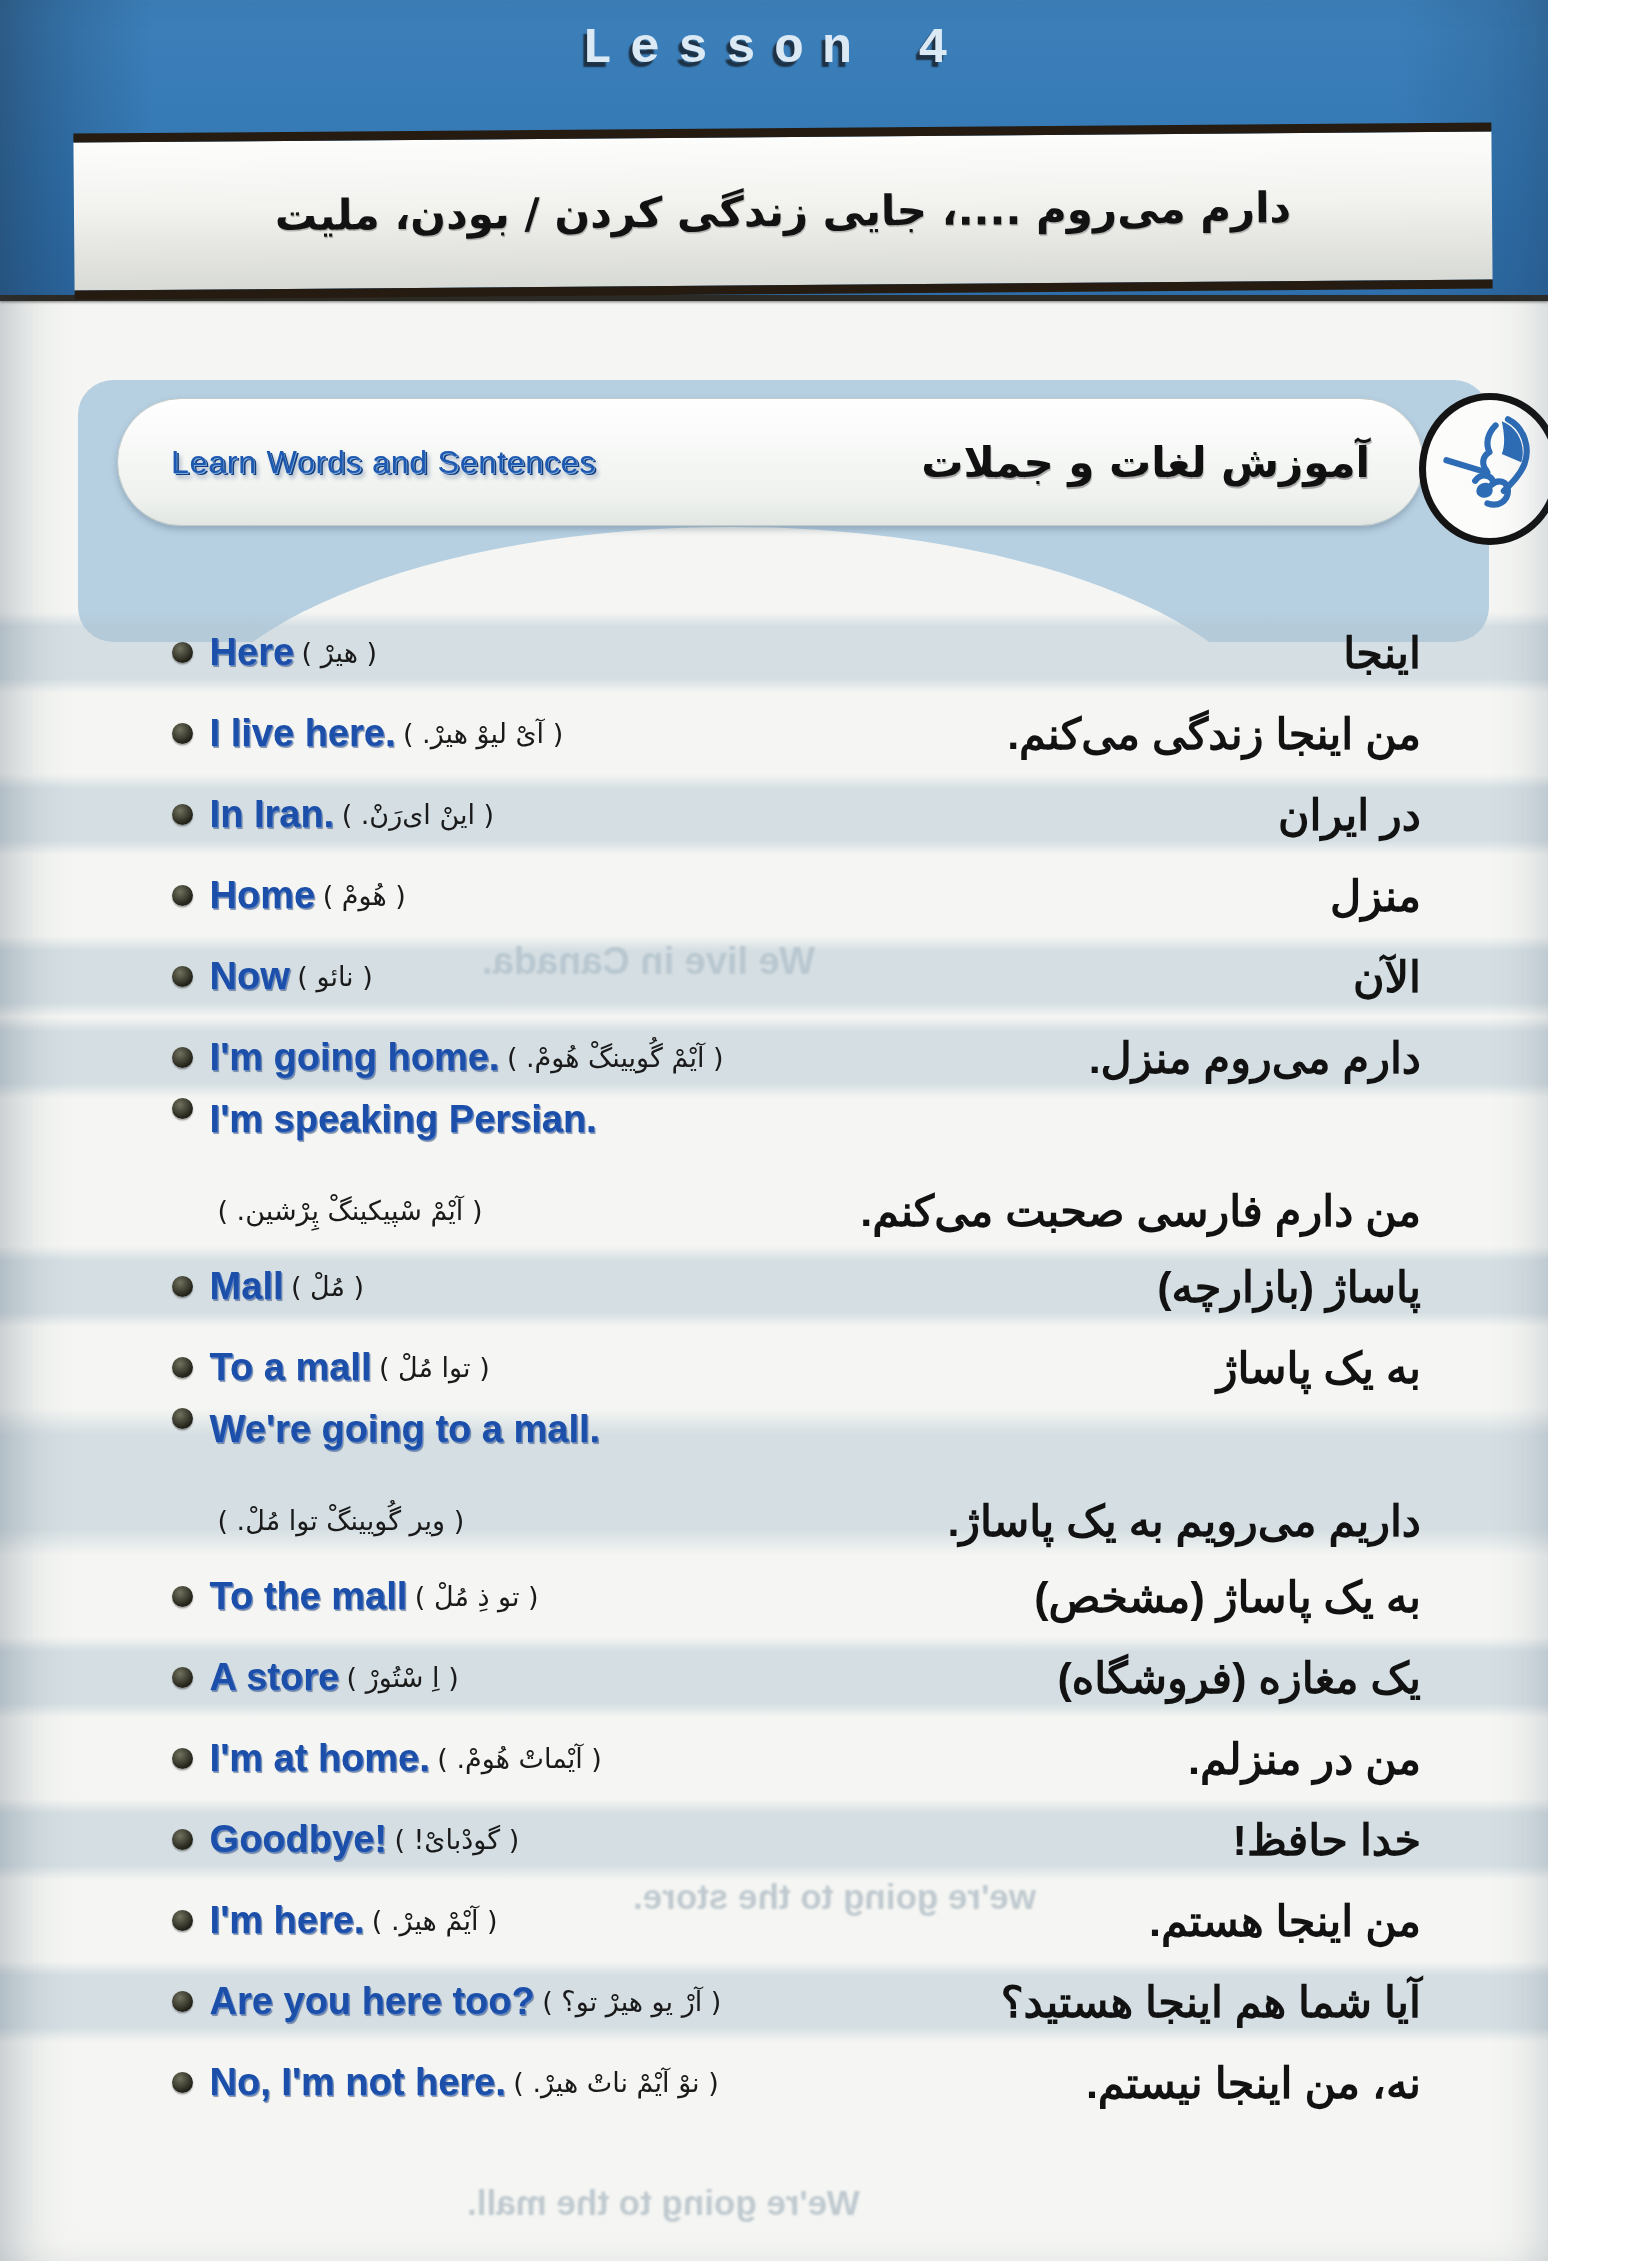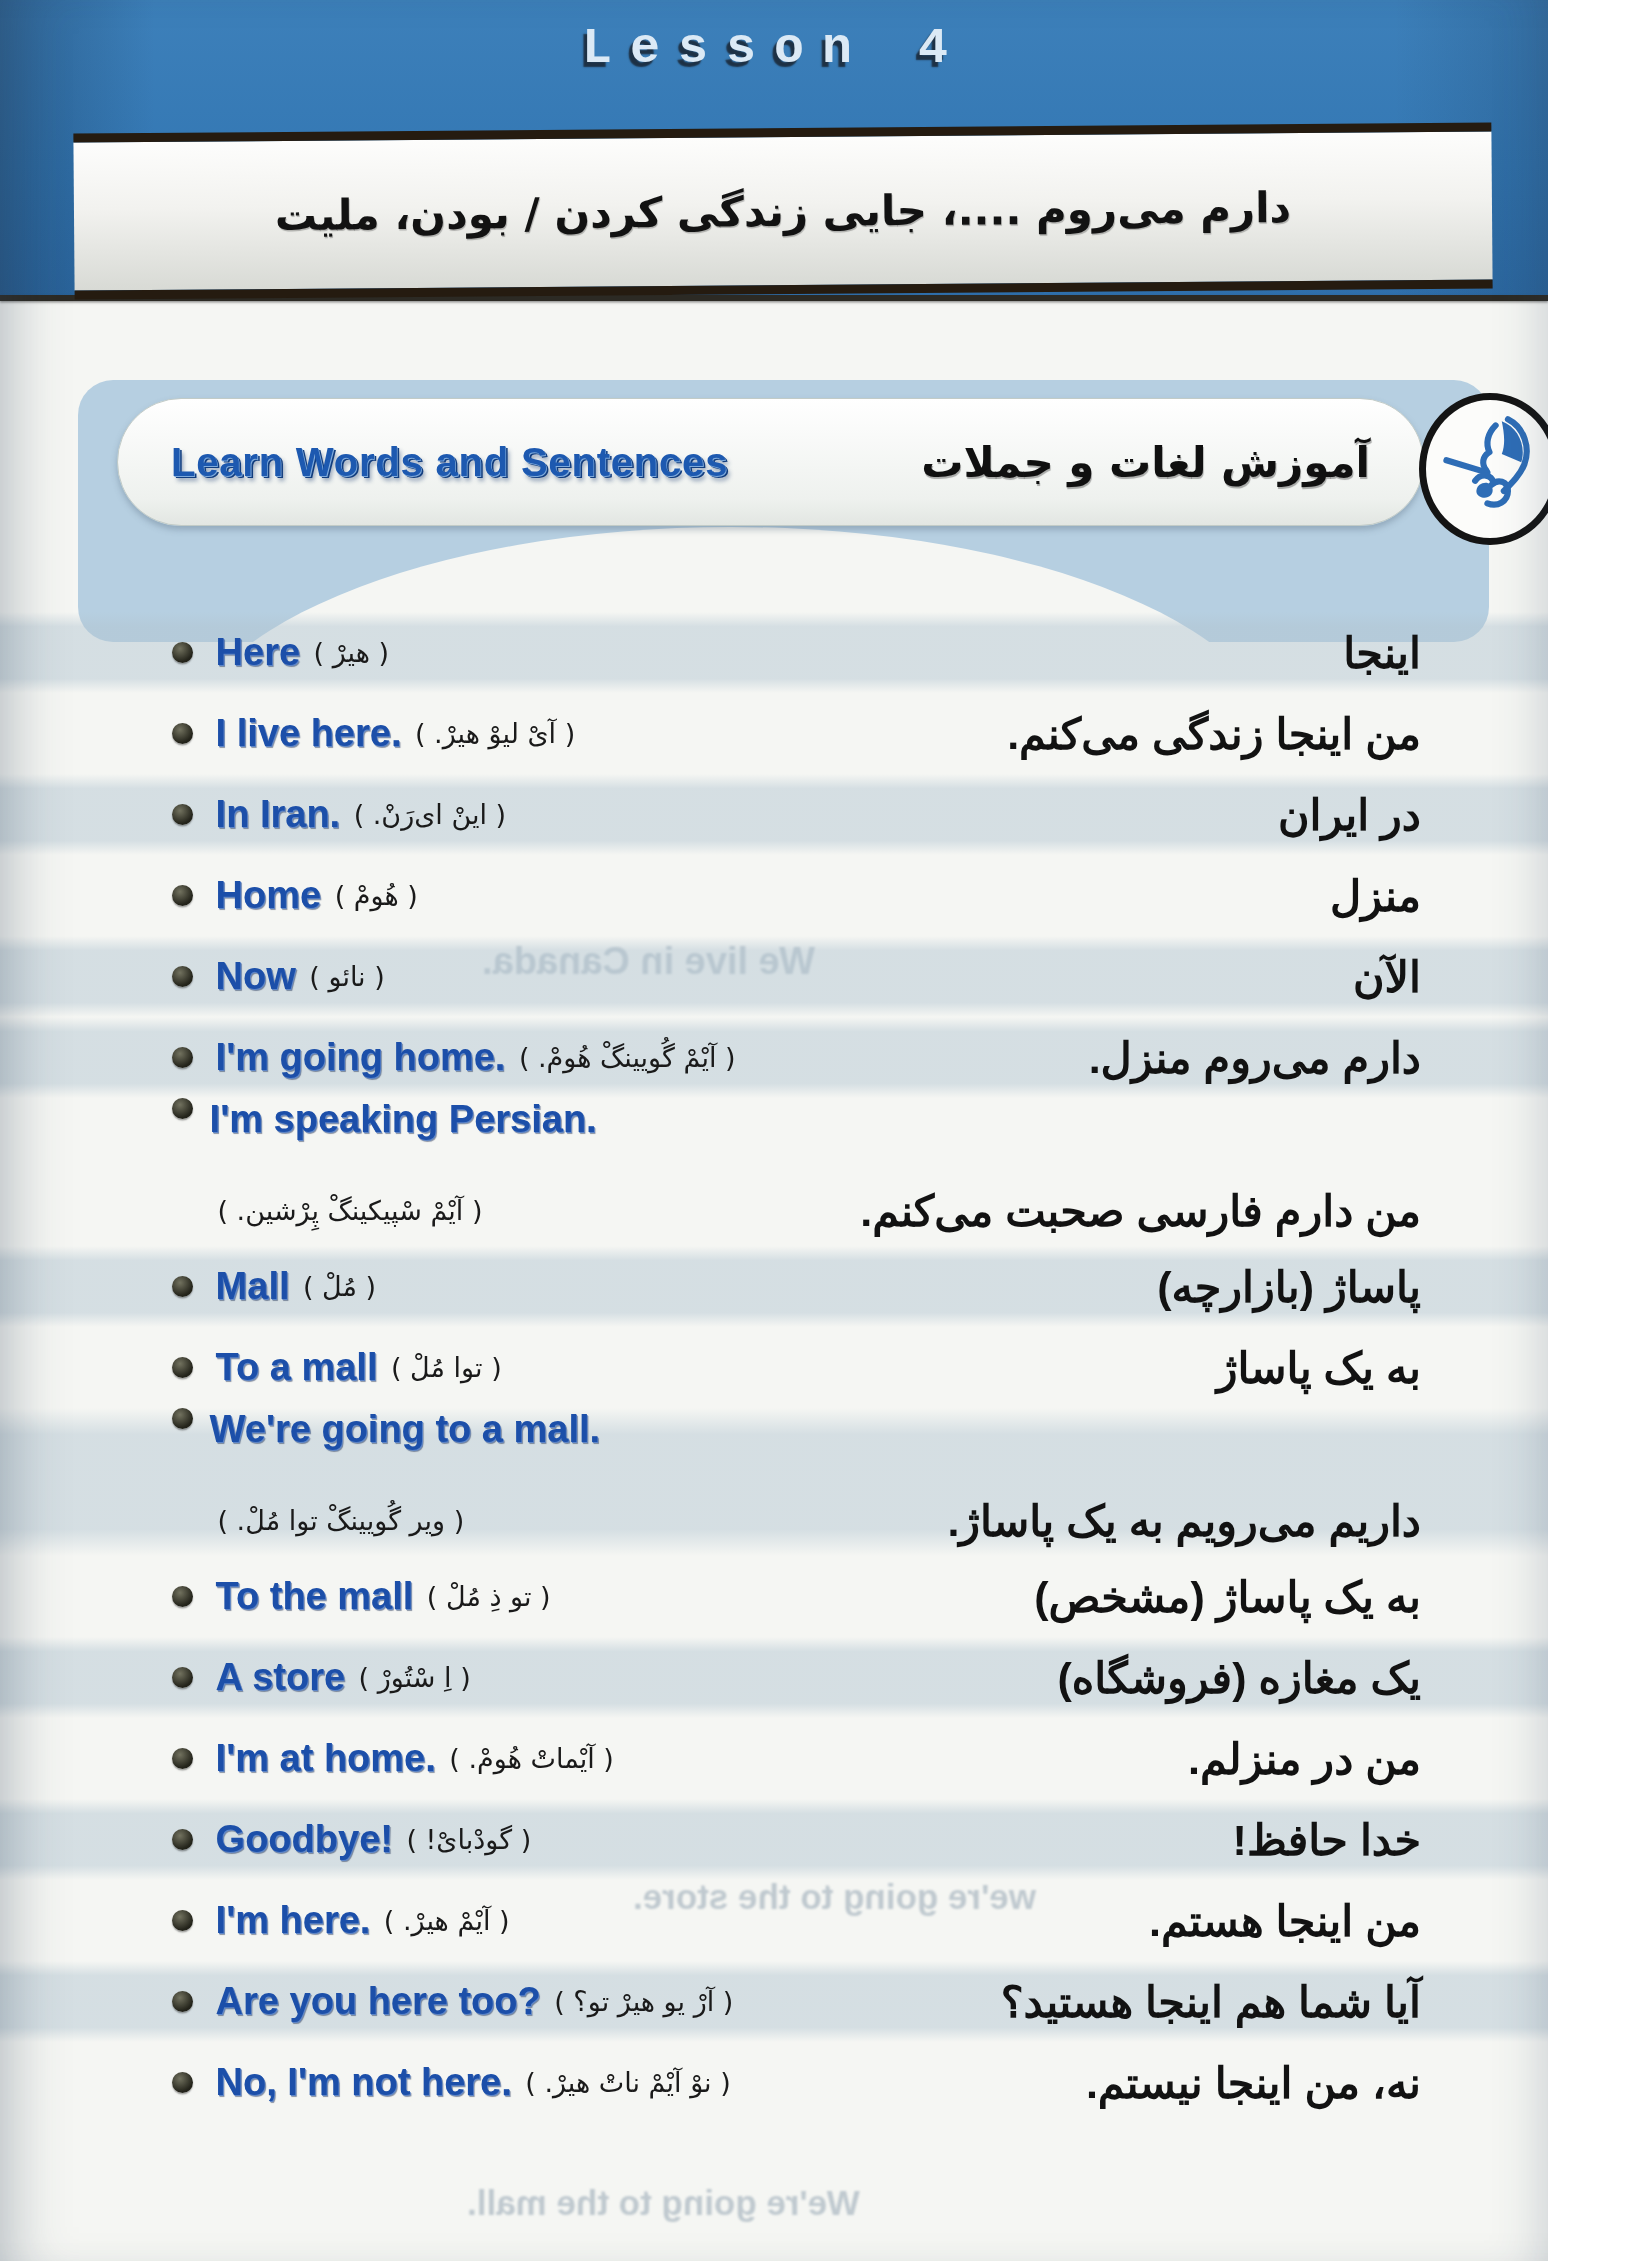--- a/index.html
+++ b/index.html
@@ -29,31 +29,31 @@
 
   
   .banner{position:absolute;top:380px;left:78px;right:59px;height:262px;background:#b6cfe1;
     border-radius:35px;overflow:hidden;z-index:2;}
   .banner .dome{position:absolute;left:98px;right:203px;top:147px;height:467px;background:#f5f6f3;
     border-radius:50%;}
   .heading-pill{position:absolute;top:398px;left:117px;width:1307px;height:128px;z-index:4;
     background:linear-gradient(180deg,#ffffff 0%,#eef1ee 80%,#e2e6e2 100%);
     border:1.5px solid #c2cbc7;border-radius:66px;box-shadow:0 3.8px 6.8px rgba(80,100,120,.35);
     display:flex;align-items:center;justify-content:space-between;padding:0 53px;box-sizing:border-box;}
-  .heading-en{font-weight:700;font-size:40px;letter-spacing:0.8px;color:#1d59b0;
+  .heading-en{font-weight:400;font-size:32px;letter-spacing:0.8px;color:#1d59b0;
     text-shadow:0.8px 0.8px 0 #7fabdc,2.3px 2.3px 0 #123d7e,3.8px 5.3px 4.5px rgba(40,70,120,.45);}
   .heading-fa{font-family:"DejaVu Sans",sans-serif;direction:rtl;font-weight:800;font-size:42px;color:#101010;
     text-shadow:0.8px 1.5px 0.8px rgba(0,0,0,.3);}
   .circle-icon{position:absolute;left:1419px;top:393px;width:142px;height:152px;z-index:6;
     background:#fcfcfa;border:7.5px solid #141414;border-radius:50%;box-sizing:border-box;
     display:flex;align-items:center;justify-content:center;overflow:hidden;}
 
   
   .vocab-list{position:absolute;top:612px;left:0;right:0;z-index:3;}
-  .row{display:flex;align-items:center;height:81px;padding-left:172px;padding-right:127px;gap:6px;}
+  .row{display:flex;align-items:center;height:81px;padding-left:172px;padding-right:127px;}
   .row.two{display:block;height:148px;padding:0;}
   .row.two .line1{display:flex;height:78px;padding-left:172px;padding-right:127px;}
   .row.two .line2{display:flex;align-items:center;height:69px;padding-left:190px;padding-right:127px;margin-left:20px;}
   .row.striped{background:linear-gradient(180deg,rgba(178,197,209,0) 0%,rgba(178,197,209,.48) 18%,rgba(178,197,209,.48) 82%,rgba(178,197,209,0) 100%);}
   .bullet{width:21px;height:21px;border-radius:50%;flex:0 0 21px;margin-right:16.6px;
     background:radial-gradient(circle at 38% 32%,#72725f,#23231a 68%);box-shadow:0 1.5px 1.5px rgba(0,0,0,.35);}
   .en{font-weight:800;font-size:38px;color:#1c4fa9;white-space:nowrap;
     text-shadow:0.8px 0.8px 0 #5e86c8,1.5px 2.3px 0.8px rgba(14,30,70,.45);}
   .phon{font-family:"DejaVu Sans",sans-serif;direction:rtl;unicode-bidi:isolate;
     font-weight:400;font-size:27px;color:#1a1a1a;margin-left:7.5px;white-space:nowrap;}

